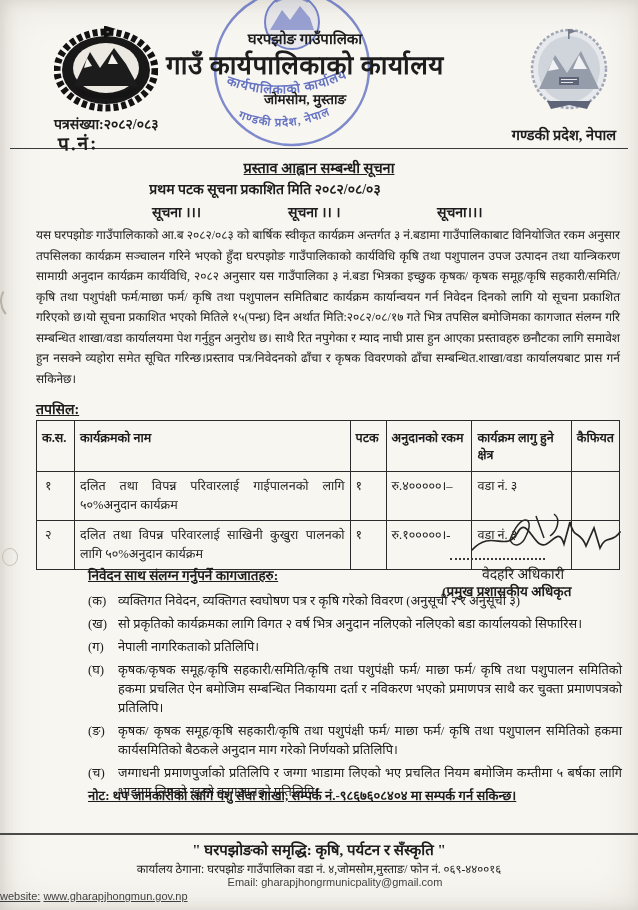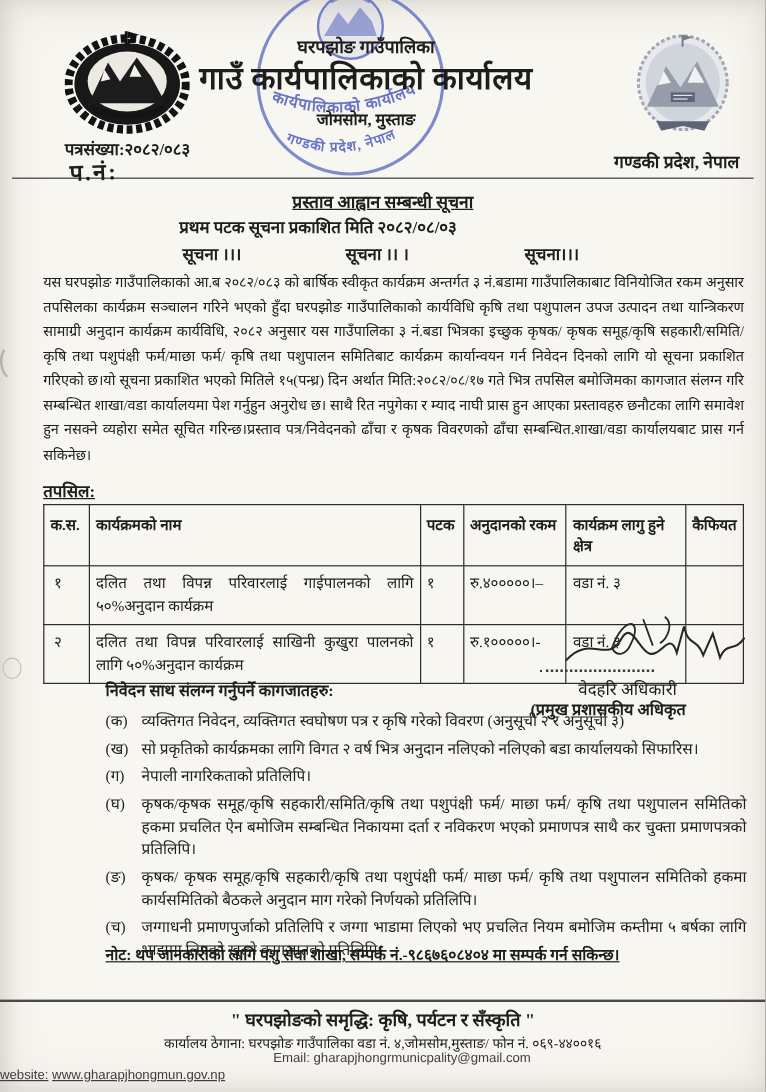--- a/index.html
+++ b/index.html
@@ -35,21 +35,21 @@
   table.notice th{font-weight:bold;padding:8px 5px;}
   table.notice td.num{text-align:left;padding-left:8px;}
   table.notice td.prog{text-align:justify;line-height:19px;}
   table.notice tr.r{height:48px;}
   
   .sig-wrap{left:448px;top:518px;width:180px;z-index:2;}
   .sig-dots{position:absolute;left:2px;top:40px;width:95px;border-bottom:2px dotted #3a3a3a;}
   .sig-name{position:absolute;left:0;top:46px;width:150px;text-align:center;font-size:14px;}
   .sig-desg{position:absolute;left:-6px;top:64px;width:190px;text-align:left;font-size:13.5px;font-weight:bold;}
   
-  .docs-head{left:88px;top:566px;font-size:13.5px;font-weight:bold;}
+  .docs-head{left:88px;top:566px;font-size:13.5px;font-weight:bold;text-decoration:underline;}
   .docs{left:88px;top:592px;width:534px;}
   .doc-item{display:flex;margin-bottom:4px;font-size:12.8px;line-height:19px;}
   .doc-item .lbl{flex:0 0 30px;}
   .doc-item .txt{flex:1;text-align:justify;}
   .note-line{left:88px;top:786px;width:534px;font-size:13px;font-weight:bold;text-decoration:underline;}
   
   .foot-rule{left:0;top:833px;width:638px;border-bottom:2px solid #4a4a4a;}
   .slogan{left:0;top:839px;width:638px;text-align:center;font-size:15px;font-weight:bold;}
   .address{left:0;top:861px;width:638px;text-align:center;font-size:11.5px;}
   .email-line{left:0;top:876px;width:638px;text-align:center;font-size:11px;color:#3f3f3f;font-family:"Liberation Sans","DejaVu Sans",sans-serif;padding-left:16px;}

